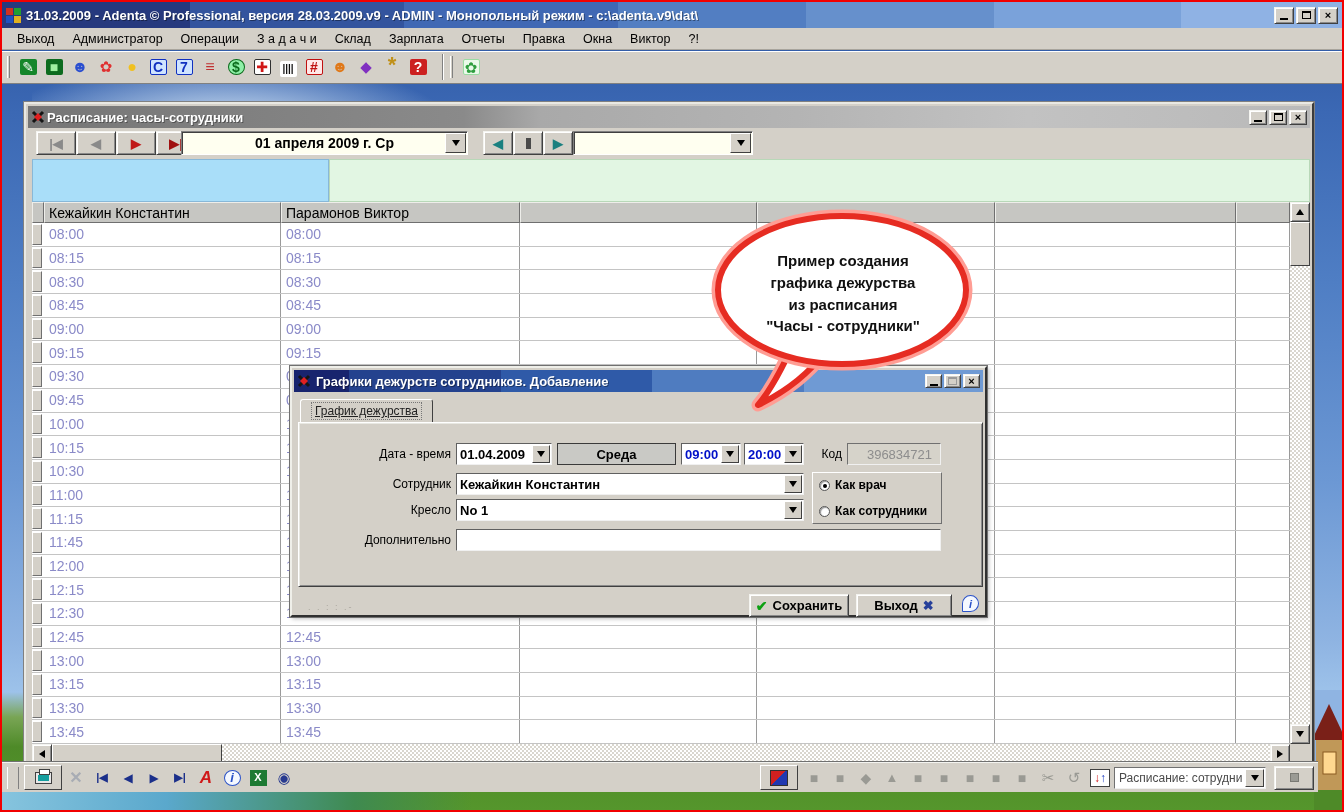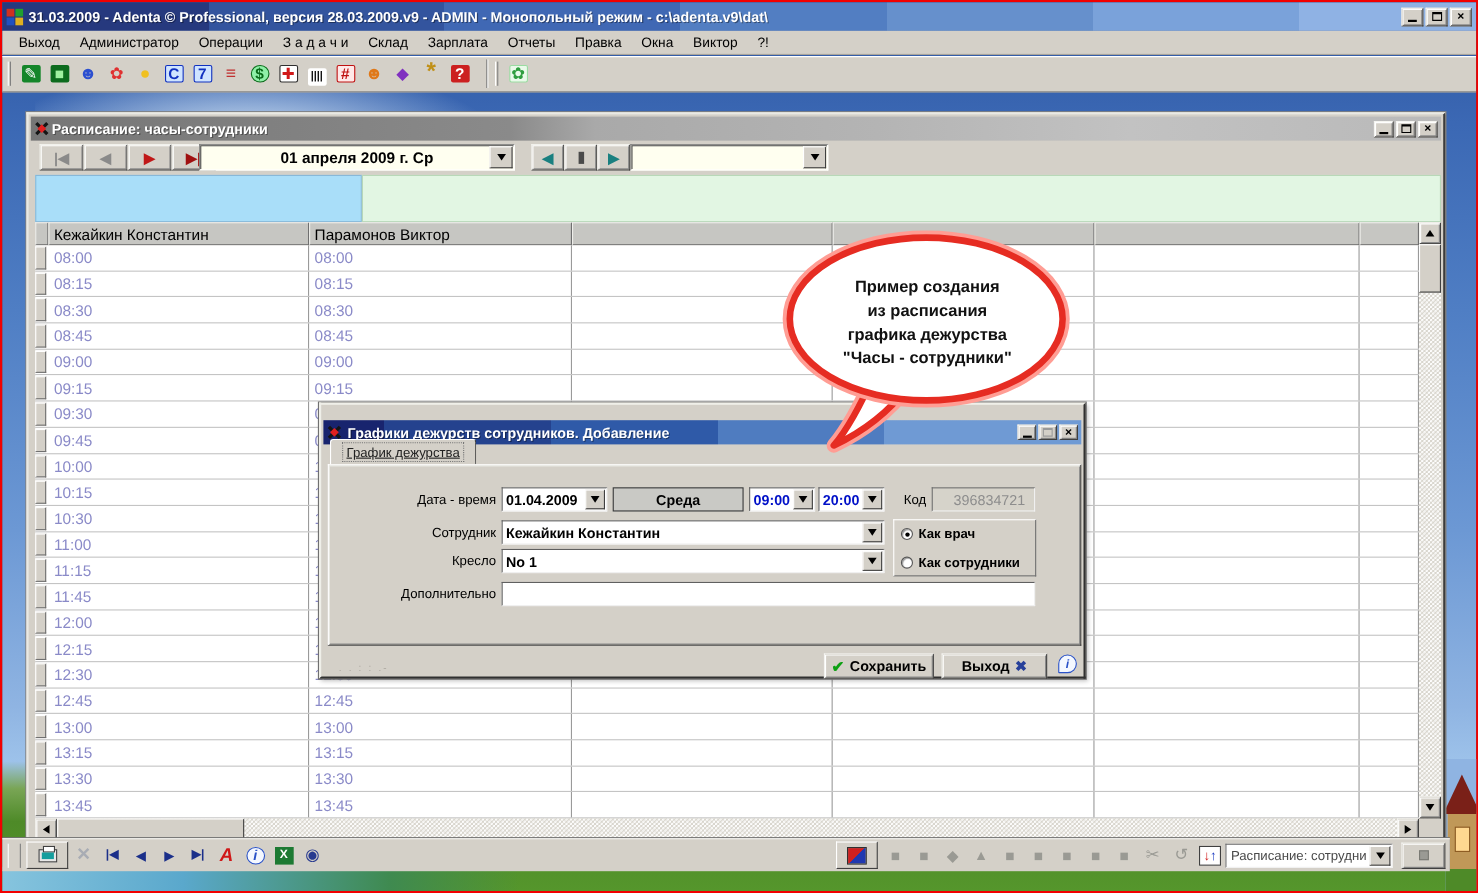--- a/index.html
+++ b/index.html
@@ -72,21 +72,21 @@
   .sb-thumb{position:absolute;}
 
   
   .callout{left:698px;top:198px;width:300px;height:225px;pointer-events:none;}
   .callout-text{left:726px;top:248px;width:230px;text-align:center;font-weight:bold;font-size:15px;line-height:1.45;color:#111;}
 
   
   .dlg{left:288px;top:364px;width:697px;height:251px;background:#d4d0c8;
        border:2px solid;border-color:#efefe9 #303030 #303030 #efefe9;box-shadow:0 0 0 1px #707070,2px 2px 4px rgba(0,0,0,.25);}
   .dlg-title{position:absolute;left:2px;top:2px;right:2px;height:22px;display:flex;align-items:center;gap:5px;padding:0 3px;
-       background:linear-gradient(90deg,#18246e 0,#18246e 8%,#24428e 8%,#24428e 30%,#2f5aa8 30%,#2f5aa8 52%,#4f7cc0 52%,#4f7cc0 74%,#6f9ad4 74%,#6f9ad4 100%);margin-top:12px;}
+       background:linear-gradient(90deg,#18246e 0,#18246e 8%,#24428e 8%,#24428e 30%,#2f5aa8 30%,#2f5aa8 52%,#4f7cc0 52%,#4f7cc0 74%,#6f9ad4 74%,#6f9ad4 100%);}
   .dlg-title .t{color:#fff;font-weight:bold;font-size:13px;flex:1;white-space:nowrap;text-shadow:1px 1px 0 rgba(0,0,0,.4);}
   .dlg-title .btn{width:17px;height:14px;}
   .tab{position:absolute;left:8px;top:31px;height:24px;padding:0 10px;background:#d4d0c8;
        border:1px solid;border-color:#fff #404040 #d4d0c8 #fff;border-radius:3px 3px 0 0;display:flex;align-items:center;}
   .tab span{font-size:12px;color:#222;text-decoration:underline;border:1px dotted #777;padding:1px 3px;}
   .tabpage{position:absolute;left:6px;top:54px;width:685px;height:165px;background:#d4d0c8;
        border:1px solid;border-color:#fff #404040 #404040 #fff;box-shadow:inset 1px 1px 0 #e8e8e2, inset -1px -1px 0 #8a8a8a;}
   .flabel{position:absolute;font-size:12px;color:#000;text-align:right;width:139px;left:20px;line-height:22px;}
   .fcombo{position:absolute;height:22px;background:#fff;border:1px solid;border-color:#606060 #f0f0f0 #f0f0f0 #606060;
           display:flex;align-items:center;padding:0 3px;font-size:13px;font-weight:bold;color:#000;}
@@ -584,22 +584,22 @@
   </div>
 
   <svg class="abs callout" viewBox="0 0 300 225">
     <path d="M 95 140 Q 75 185 58 205 Q 100 185 125 152 Z" fill="#ffffff" stroke="#ff9d94" stroke-width="13" stroke-linejoin="round"></path>
     <path d="M 95 140 Q 75 185 58 205 Q 100 185 125 152 Z" fill="#ffffff" stroke="#e62c22" stroke-width="6" stroke-linejoin="round"></path>
     <ellipse cx="142" cy="90" rx="124" ry="74" fill="#ffffff" stroke="#ff9d94" stroke-width="13"></ellipse>
     <ellipse cx="142" cy="90" rx="124" ry="74" fill="#ffffff" stroke="#e62c22" stroke-width="6"></ellipse>
   </svg>
   <div class="abs callout-text">
     <div>Пример создания</div>
+    <div>графика дежурства</div>
     <div>из расписания</div>
-    <div>графика дежурства</div>
     <div>"Часы - сотрудники"</div>
   </div>
 
   <div class="abs bbar">
     <span style="width:12px" class="grip"></span>
     <span id="bb-left" style="display:inline-flex;align-items:center;gap:2px;">
         <span class="ticon raised">
           <span class="printer"></span>
         </span>
         <span class="ticon">

